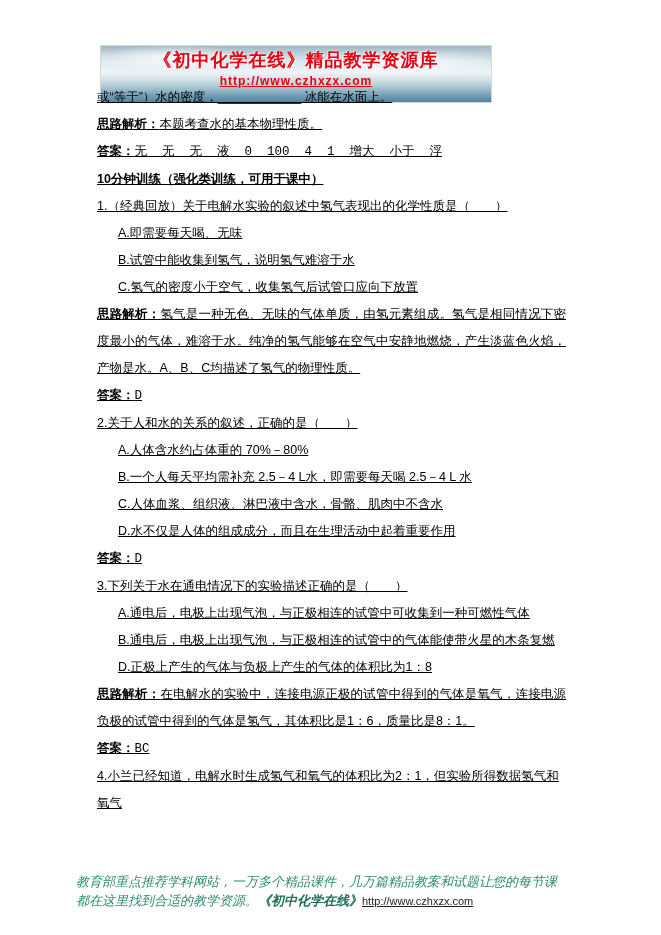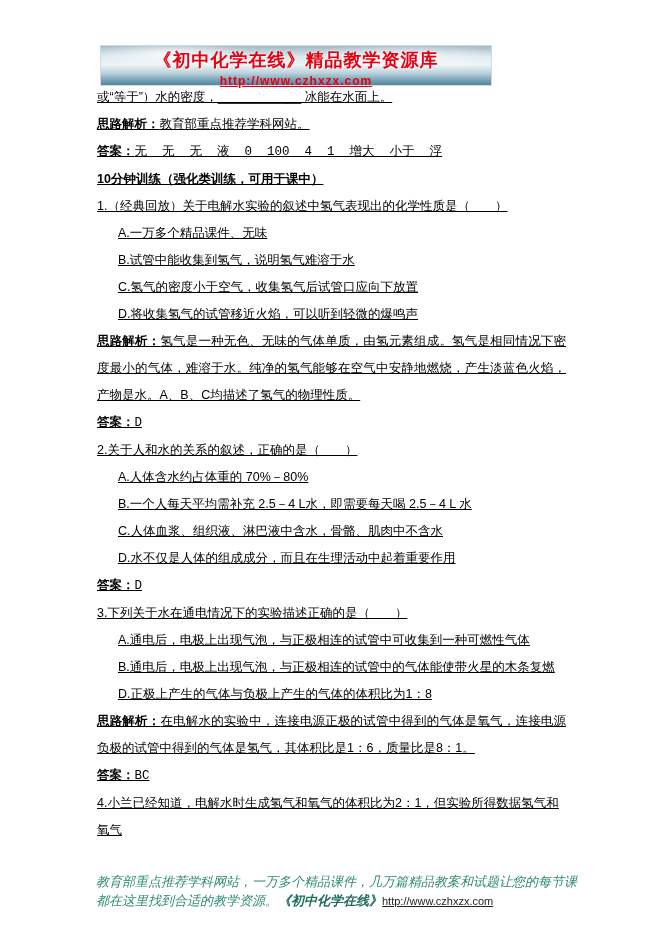--- a/index.html
+++ b/index.html
@@ -1,21 +1,21 @@
 <!DOCTYPE html>
 <html><head>
 <meta charset="utf-8">
 <style>
   html,body{margin:0;padding:0;background:#ffffff;}
   body{width:661px;height:935px;font-family:"Liberation Sans",sans-serif;color:#000;}
   .page{position:relative;width:661px;height:935px;background:#fff;overflow:hidden;}
 
   
   .banner{
-    position:absolute;left:100px;top:45px;width:392px;height:41px;
+    position:absolute;left:100px;top:45px;width:392px;height:58px;
     background:
       radial-gradient(ellipse 120px 18px at 18% 22%, rgba(255,255,255,.85), rgba(255,255,255,0) 70%),
       radial-gradient(ellipse 140px 20px at 78% 30%, rgba(255,255,255,.7), rgba(255,255,255,0) 70%),
       linear-gradient(180deg,#9db5c2 0%,#dbe8ee 28%,#eef4f6 48%,#bcd3dc 68%,#6f9cb1 88%,#51809a 100%);
     text-align:center;
     box-shadow:0 0 0 1px #cfd9de inset;
   }
   .banner-title{
     padding-top:3px;font-size:18px;font-weight:bold;color:#e60012;
     letter-spacing:1px;
@@ -34,21 +34,21 @@
   }
   .content p{margin:0;text-decoration:underline;}
   .lbl{font-weight:bold;}
   .heading{font-weight:bold;}
   .option{padding-left:21px;}
   .justify{text-align:justify;}
   .ansval{font-family:"Liberation Mono",monospace;white-space:pre-wrap;}
 
   
   .footer{
-    position:absolute;left:96px;top:872px;width:484px;
+    position:absolute;left:76px;top:872px;width:484px;
     font-family:"DejaVu Serif",serif;font-style:italic;
     font-size:13px;line-height:19px;color:#2e8a72;
   }
   .footer-site{color:#1f6f5a;font-weight:bold;}
   .footer-url{
     font-family:"Liberation Sans",sans-serif;font-style:normal;
     font-size:11px;color:#222;text-decoration:underline;cursor:pointer;
   }
 </style>
 </head>
@@ -59,34 +59,33 @@
   <div class="banner">
     <div class="banner-title">《初中化学在线》精品教学资源库</div>
     <div class="banner-url">http://www.czhxzx.com</div>
   </div>
 
   <div class="content">
 
     <p>或“等于”）水的密度，____________ 冰能在水面上。</p>
 
     <p>
-      <b class="lbl">思路解析：</b><span>教育部重点推荐学科网站。</span>
+      <b class="lbl">思路解析：</b><span>本题考查水的基本物理性质。</span>
     </p>
 
     <p>
       <b class="lbl">答案：</b><span class="ansval">无  无  无  液  0  100  4  1  增大  小于  浮</span>
     </p>
 
     <p class="heading">10分钟训练（强化类训练，可用于课中）</p>
 
     <p>1.（经典回放）关于电解水实验的叙述中氢气表现出的化学性质是（　　）</p>
-    <p class="option">A.一万多个精品课件、无味</p>
+    <p class="option">A.即需要每天喝、无味</p>
     <p class="option">B.试管中能收集到氢气，说明氢气难溶于水</p>
     <p class="option">C.氢气的密度小于空气，收集氢气后试管口应向下放置</p>
-    <p class="option">D.将收集氢气的试管移近火焰，可以听到轻微的爆鸣声</p>
     <p class="justify">
       <b class="lbl">思路解析：</b><span>氢气是一种无色、无味的气体单质，由氢元素组成。氢气是相同情况下密度最小的气体，难溶于水。纯净的氢气能够在空气中安静地燃烧，产生淡蓝色火焰，产物是水。A、B、C均描述了氢气的物理性质。</span>
     </p>
     <p>
       <b class="lbl">答案：</b><span class="ansval">D</span>
     </p>
 
     <p>2.关于人和水的关系的叙述，正确的是（　　）</p>
     <p class="option">A.人体含水约占体重的 70%－80%</p>
     <p class="option">B.一个人每天平均需补充 2.5－4 L水，即需要每天喝 2.5－4 L 水</p>

